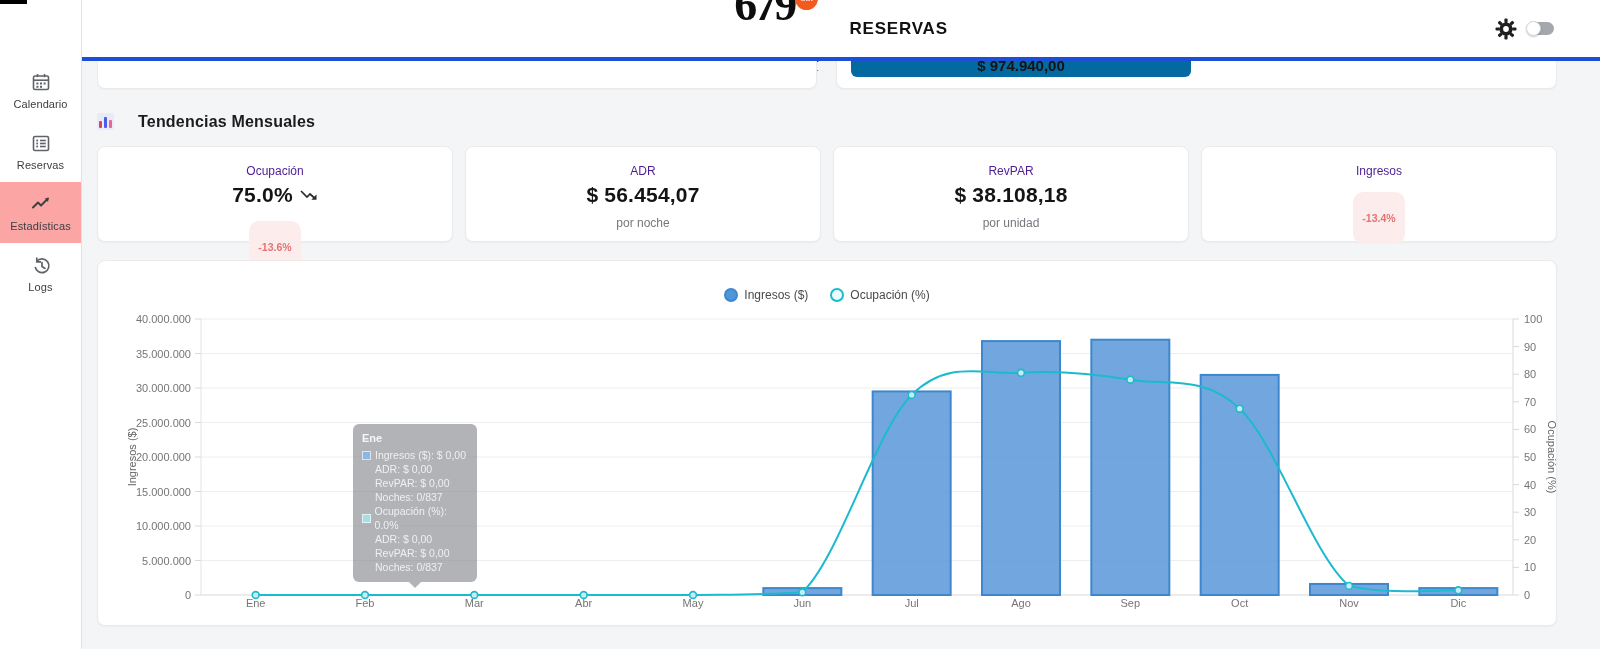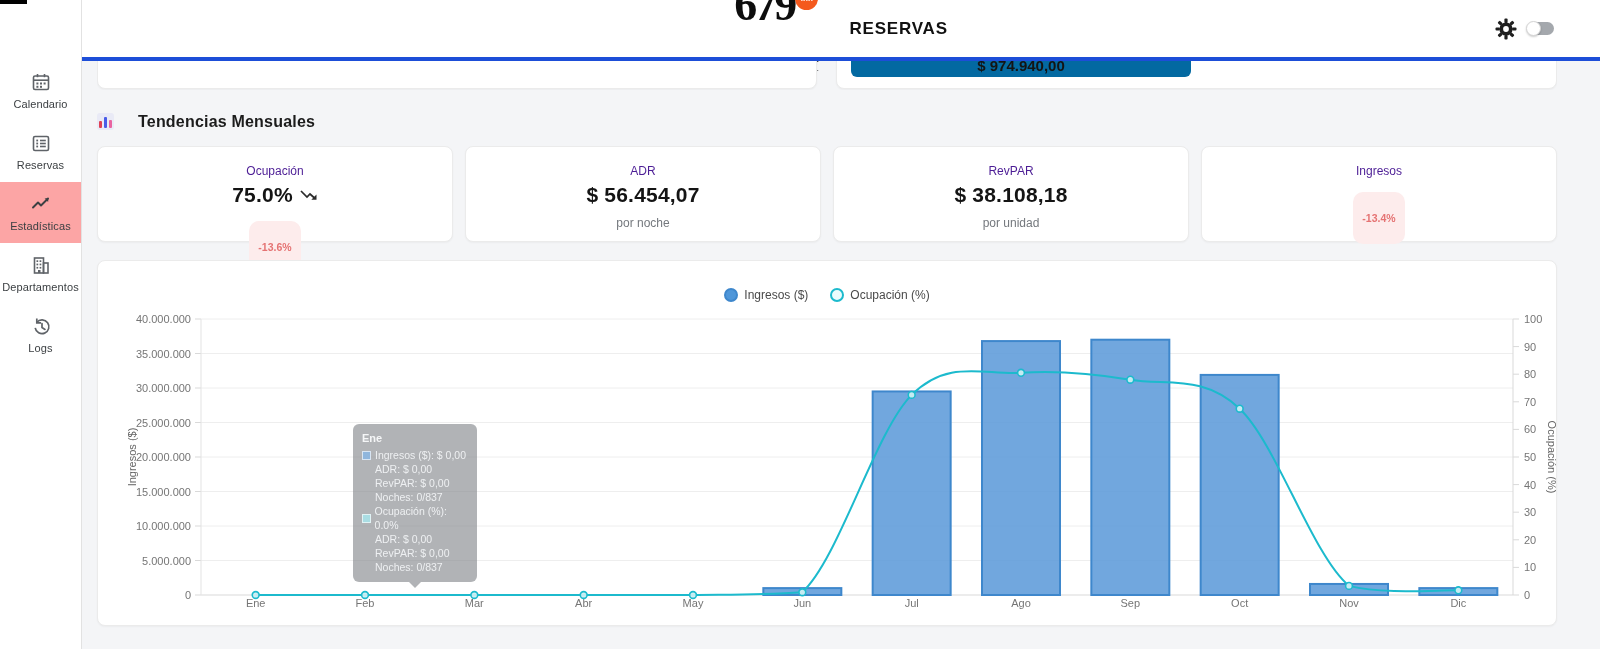--- a/index.html
+++ b/index.html
@@ -132,38 +132,20 @@
       <div class="side-item active">
         <span class="ic">
           <svg width="22" height="22" viewBox="0 0 22 22">
             <polyline points="3,14.5 8,9.5 11,12.5 18,5.5" fill="none" stroke="#3c4043" stroke-width="1.9" stroke-linecap="round" stroke-linejoin="round"></polyline>
             <path d="M18.5,5 L14.6,5.4 L18.1,9 Z" fill="#3c4043"></path>
           </svg>
         </span>
         <span class="lbl">Estadísticas</span>
       </div>
 
-      <div class="side-item">
-        <span class="ic">
-          <svg width="22" height="22" viewBox="0 0 22 22">
-            <rect x="4.5" y="4" width="9" height="15" fill="none" stroke="#5f6368" stroke-width="1.6"></rect>
-            <rect x="13.5" y="9" width="4.5" height="10" fill="none" stroke="#5f6368" stroke-width="1.6"></rect>
-            <g fill="#5f6368">
-              <rect x="6.5" y="6.3" width="1.7" height="1.7"></rect>
-              <rect x="9.6" y="6.3" width="1.7" height="1.7"></rect>
-              <rect x="6.5" y="9.6" width="1.7" height="1.7"></rect>
-              <rect x="9.6" y="9.6" width="1.7" height="1.7"></rect>
-              <rect x="6.5" y="12.9" width="1.7" height="1.7"></rect>
-              <rect x="9.6" y="12.9" width="1.7" height="1.7"></rect>
-              <rect x="8" y="16" width="2.5" height="3"></rect>
-            </g>
-          </svg>
-        </span>
-        <span class="lbl">Departamentos</span>
-      </div>
 
 
       <div class="side-item">
         <span class="ic">
           <svg width="22" height="22" viewBox="0 0 22 22">
             <path d="M5.2,12.8 a6.9,6.9 0 1 0 1.6-5.6" fill="none" stroke="#5f6368" stroke-width="1.7"></path>
             <path d="M6.8,3.6 L6.8,7.9 L11.1,7.9" fill="none" stroke="#5f6368" stroke-width="1.7"></path>
             <polyline points="12,8.6 12,12.6 15,14.4" fill="none" stroke="#5f6368" stroke-width="1.7" stroke-linecap="round"></polyline>
           </svg>
         </span>

